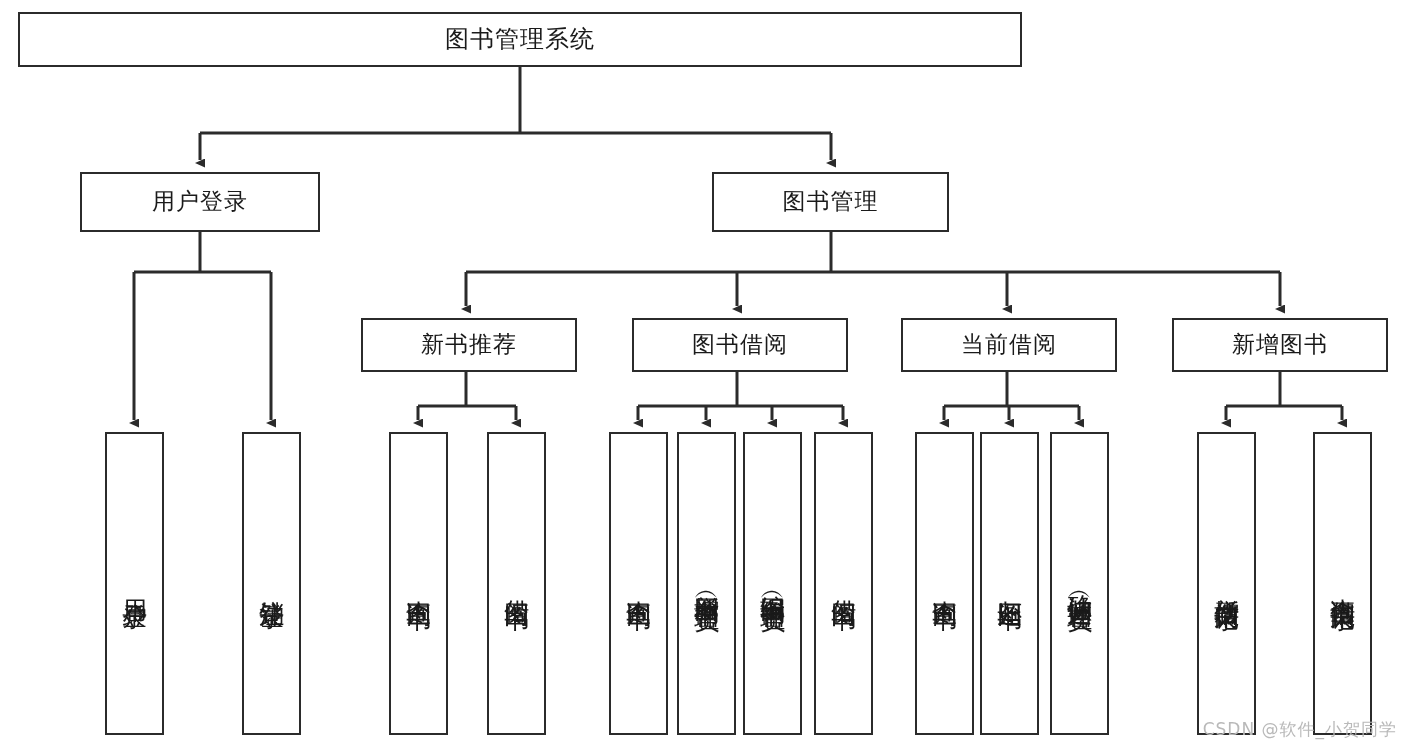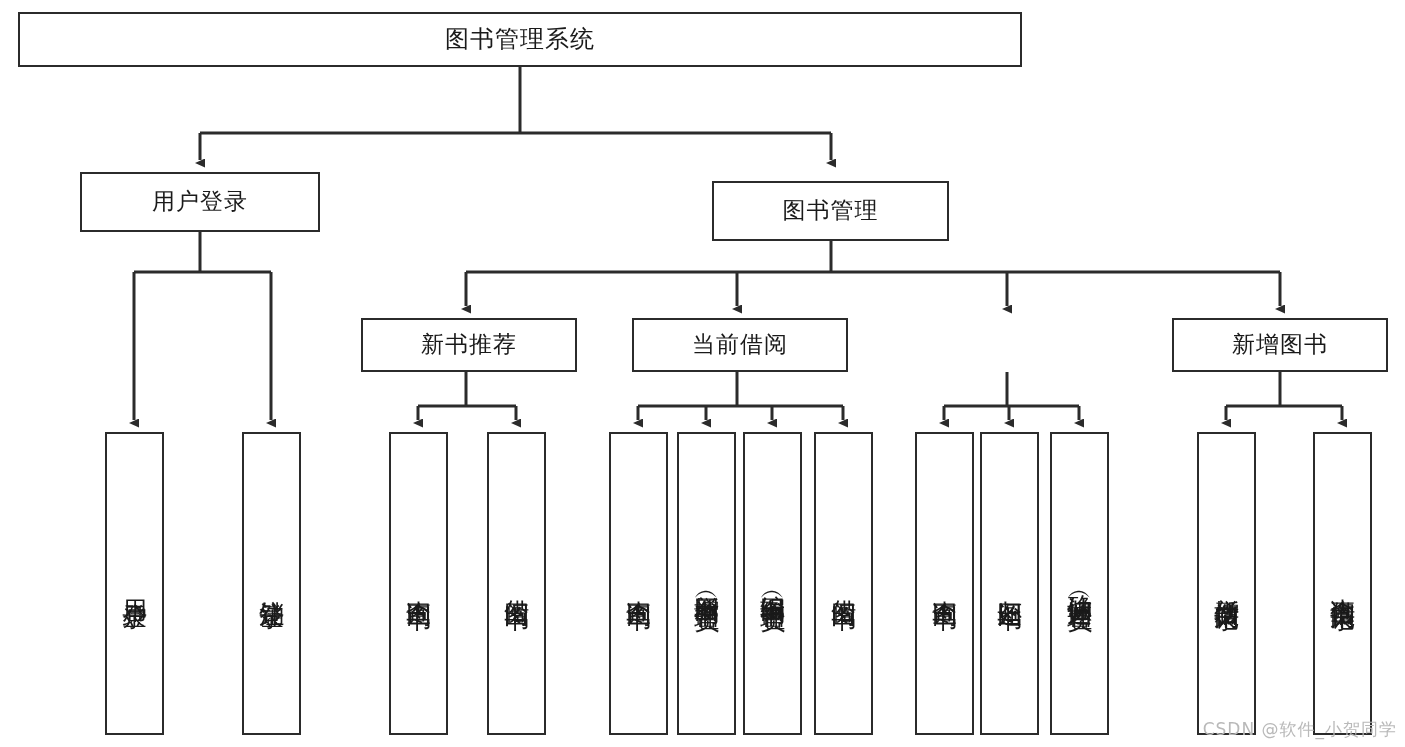--- a/index.html
+++ b/index.html
@@ -126,26 +126,27 @@
       <path d="M1226,406 L1342,406"></path>
       <path d="M1226,406 L1226,420" marker-end="url(#arrowhead)"></path>
       <path d="M1342,406 L1342,420" marker-end="url(#arrowhead)"></path>
     </g>
   </svg>
 
   <div class="node node-h node-root" style="left:18px; top:12px; width:1004px; height:55px;">图书管理系统</div>
 
   <div class="node node-h" style="left:80px; top:172px; width:240px; height:60px;">用户登录</div>
 
-  <div class="node node-h" style="left:712px; top:181px; width:237px; height:60px;text-align:center;">图书管理</div>
+  <div class="node node-h" style="left:712px; top:172px; width:237px; height:60px;text-align:center;">图书管理</div>
 
   <div class="node node-h" style="left:361px; top:318px; width:216px; height:54px;">新书推荐</div>
 
-  <div class="node node-h" style="left:632px; top:318px; width:216px; height:54px;">当前借阅</div>
-
+  <div class="node node-h" style="left:632px; top:318px; width:216px; height:54px;">图书借阅</div>
+
+  <div class="node node-h" style="left:901px; top:318px; width:216px; height:54px;">当前借阅</div>
 
   <div class="node node-h" style="left:1172px; top:318px; width:216px; height:54px;">新增图书</div>
 
   <div class="node node-v" style="left:105px; top:432px; width:59px; height:303px;">
     <span>用户登录</span>
   </div>
 
   <div class="node node-v" style="left:242px; top:432px; width:59px; height:303px;">
     <span>注销登录</span>
   </div>

